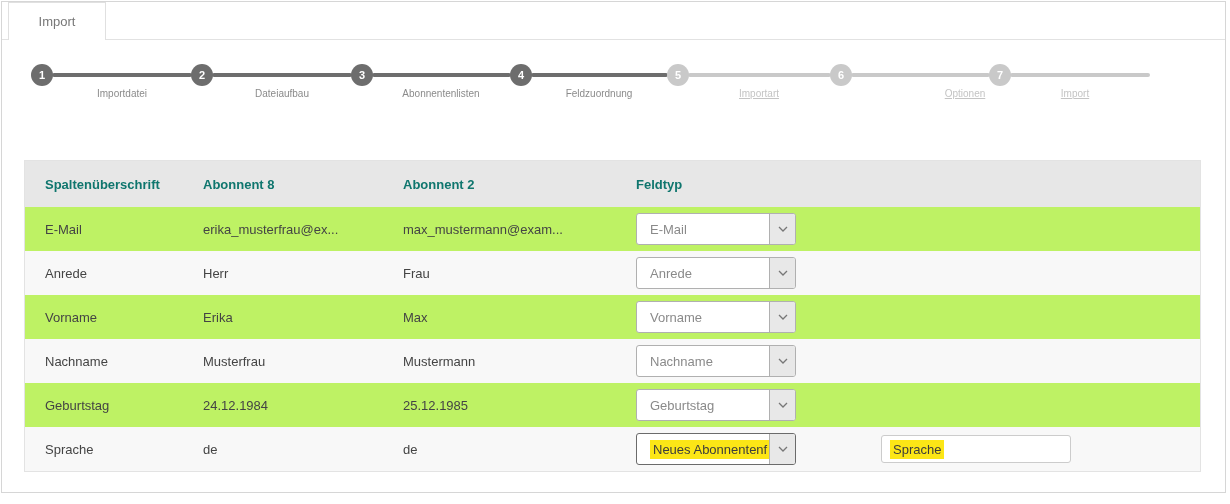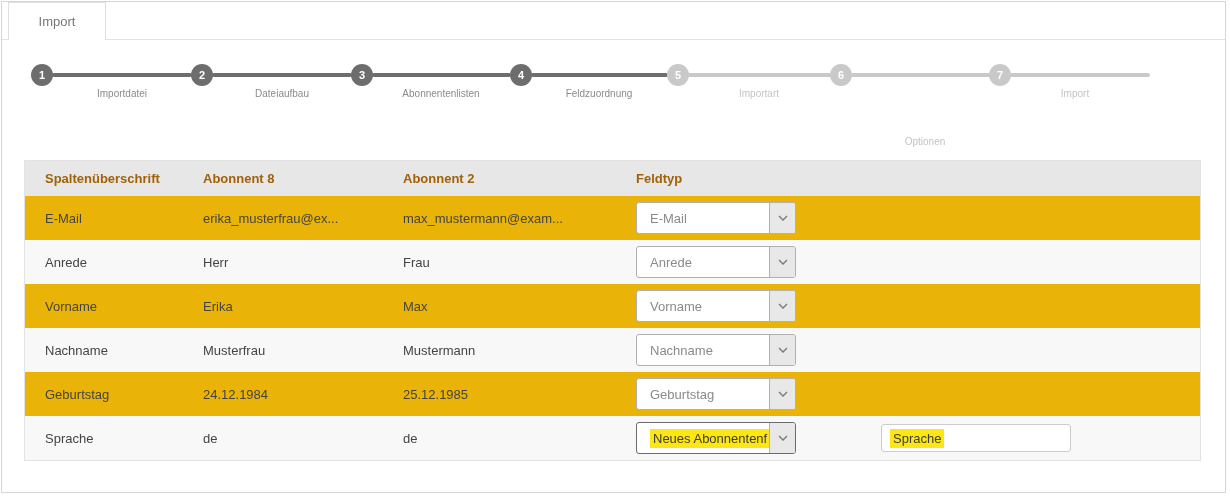--- a/index.html
+++ b/index.html
@@ -20,29 +20,29 @@
   .step-circle { position:absolute; top:62px; width:22px; height:22px; border-radius:50%;
                  display:flex; align-items:center; justify-content:center;
                  color:#fff; font-size:11px; font-weight:bold; }
   .step-circle.done { background:var(--step_active,#6d6d6d); }
   .step-circle.todo { background:var(--step_inactive,#c9c9c9); }
   .step-seg { position:absolute; top:71px; height:4px; border-radius:2px; }
   .step-seg.done { background:var(--step_active,#6d6d6d); }
   .step-seg.todo { background:var(--step_inactive,#c9c9c9); }
   .step-label { position:absolute; top:86px; width:170px; text-align:center; font-size:10px; }
   .step-label.done { color:#8b8b8b; }
-  .step-label.todo { color:#c4c4c4; }
+  .step-label.todo { color:#c4c4c4;text-decoration:underline; }
 
   
   .map-table { position:absolute; left:22px; top:158px; width:1177px;
                border:1px solid #e3e3e3; font-size:13px; }
   .t-row { display:grid; grid-template-columns:158px 200px 233px auto;
            padding-left:20px; align-items:center; }
-  .t-head { height:35px; background:#e7e7e7; font-weight:bold; color:#a16207; }
-  .t-body { height:44px; color:#444; background:#eab308; }
+  .t-head { height:46px; background:#e7e7e7; font-weight:bold; color:#0f766e; }
+  .t-body { height:44px; color:#444; background:#bef264; }
   .t-body.alt { background:#f8f8f8; }
   .cell { overflow:hidden; white-space:nowrap; padding-right:10px; }
 
   
   .select { display:flex; width:160px; height:32px; background:#fff;
             border:1px solid #b0b0b0; border-radius:3px; cursor:default; }
   .select.focused { border-color:#6b6b6b;justify-content:flex-end; }
   .select .val { flex:1; display:flex; align-items:center; padding-left:13px;
                  color:#8a8a8a; font-size:13px; overflow:hidden; white-space:nowrap; }
   .select .arrow { width:26px; background:#e8e8e8; border-left:1px solid #b0b0b0;
@@ -95,21 +95,21 @@
     </div>
   <div class="step-circle todo" style="left:987px;">
       <span>7</span>
     </div>
 
   <div class="step-label done" style="left:35px;">Importdatei</div>
   <div class="step-label done" style="left:195px;">Dateiaufbau</div>
   <div class="step-label done" style="left:354px;">Abonnentenlisten</div>
   <div class="step-label done" style="left:512px;">Feldzuordnung</div>
   <div class="step-label todo" style="left:672px;">Importart</div>
-  <div class="step-label todo" style="left:838px;margin-top:48px;">Optionen</div>
+  <div class="step-label todo" style="left:878px;">Optionen</div>
   <div class="step-label todo" style="left:988px;">Import</div>
 
   <div class="map-table">
 
     <div class="t-row t-head">
       <div class="cell">Spaltenüberschrift</div>
       <div class="cell">Abonnent 8</div>
       <div class="cell">Abonnent 2</div>
       <div class="cell">Feldtyp</div>
     </div>

